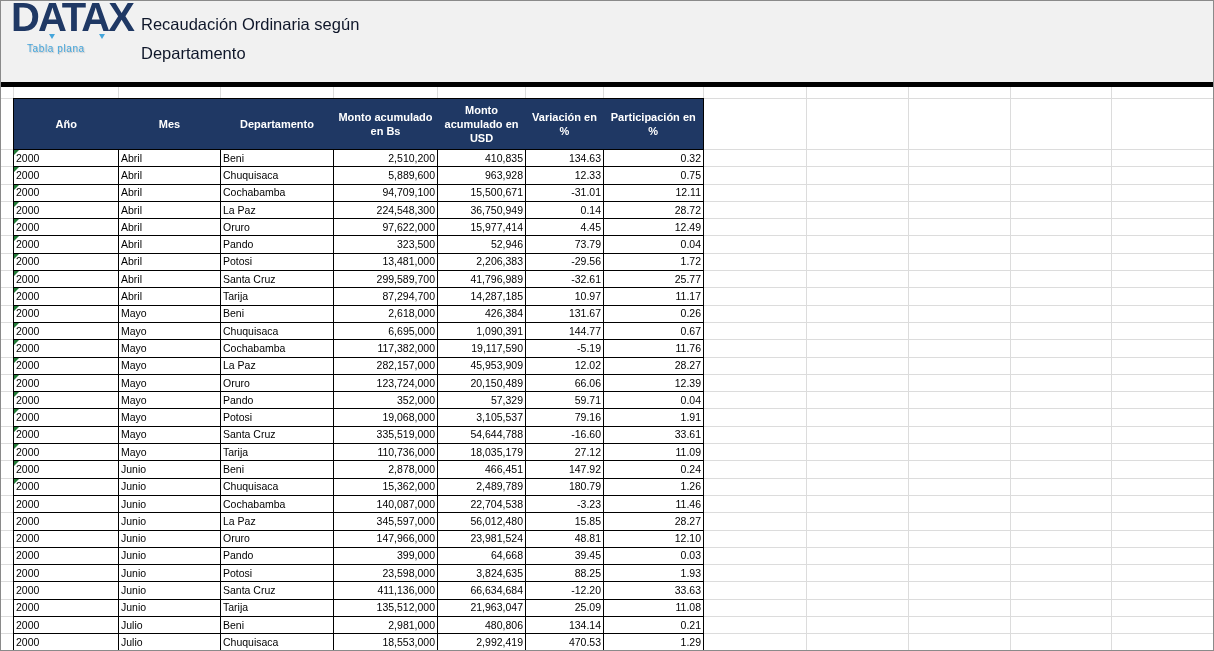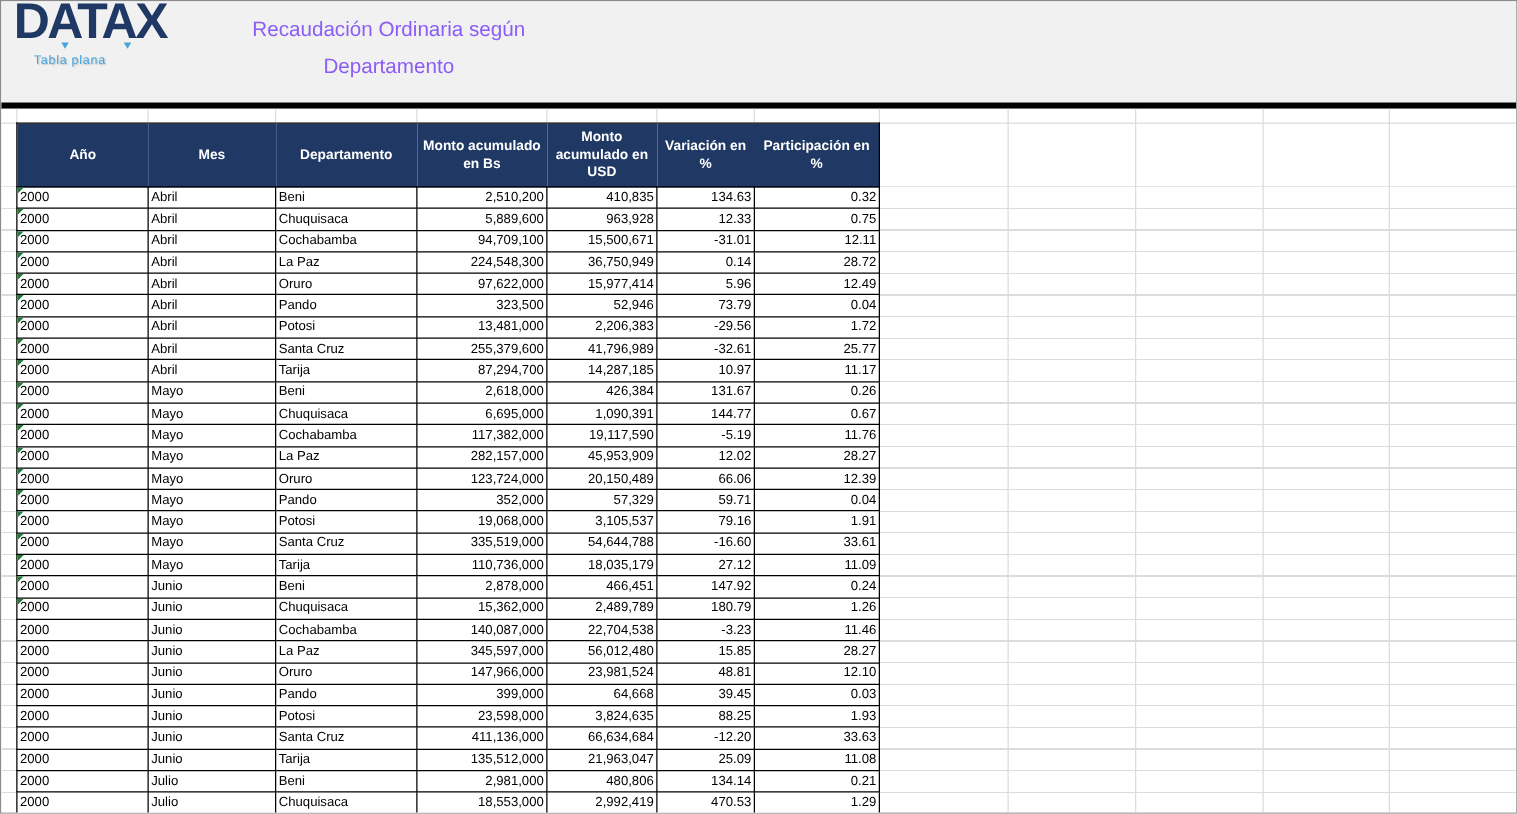--- a/index.html
+++ b/index.html
@@ -17,22 +17,22 @@
   .band{position:absolute;left:0;top:0;width:100%;height:81px;background:var(--band-bg);}
   .logo{position:absolute;left:8px;top:0;width:150px;height:81px;}
   .logo-text{position:absolute;left:2px;top:-6px;font-size:40px;font-weight:bold;
     color:var(--brand-navy);letter-spacing:-2px;}
   .logo-mark{position:absolute;width:0;height:0;border-left:3px solid transparent;
     border-right:3px solid transparent;border-top:5px solid var(--brand-light-blue);}
   .mark-1{left:40px;top:33px;} .mark-2{left:90px;top:33px;}
   .logo-tagline{position:absolute;left:18px;top:42px;font-size:10px;
     color:var(--brand-light-blue);letter-spacing:.6px;
     text-shadow:1px 1px 1px rgba(120,120,120,.35);}
-  .title-block{position:absolute;left:140px;top:9px;width:340px;text-align:center;
-    font-size:16.5px;color:#8b5cf6;line-height:29px;}
+  .title-block{position:absolute;left:140px;top:9px;width:340px;
+    font-size:16.5px;color:#0f172a;line-height:29px;}
   .divider{position:absolute;left:0;top:81px;width:100%;height:5px;background:var(--divider-black);}
   
   .sheet{position:absolute;left:0;top:86px;width:100%;height:563px;background:#fff;}
   .vline{position:absolute;top:0;bottom:0;width:1px;background:var(--gridline);z-index:1;}
   .hline-top{position:absolute;left:0;top:11px;width:100%;height:1px;background:var(--gridline);z-index:1;}
   .hrows{position:absolute;left:0;top:62px;width:100%;height:502px;z-index:1;
     background-image:repeating-linear-gradient(to bottom,
       var(--gridline) 0,var(--gridline) 1px,transparent 1px,transparent 17.3px);}
   
   table.grid-table{position:absolute;left:12px;top:11px;width:690px;z-index:2;
@@ -142,21 +142,21 @@
             <td class="num"><span>36,750,949</span></td>
             <td class="num"><span>0.14</span></td>
             <td class="num"><span>28.72</span></td>
           </tr>
           <tr>
             <td class="txt"><span>2000</span><span class="flag"></span></td>
             <td class="txt"><span>Abril</span></td>
             <td class="txt"><span>Oruro</span></td>
             <td class="num"><span>97,622,000</span></td>
             <td class="num"><span>15,977,414</span></td>
-            <td class="num"><span>5.96</span></td>
+            <td class="num"><span>4.45</span></td>
             <td class="num"><span>12.49</span></td>
           </tr>
           <tr>
             <td class="txt"><span>2000</span><span class="flag"></span></td>
             <td class="txt"><span>Abril</span></td>
             <td class="txt"><span>Pando</span></td>
             <td class="num"><span>323,500</span></td>
             <td class="num"><span>52,946</span></td>
             <td class="num"><span>73.79</span></td>
             <td class="num"><span>0.04</span></td>
@@ -167,21 +167,21 @@
             <td class="txt"><span>Potosi</span></td>
             <td class="num"><span>13,481,000</span></td>
             <td class="num"><span>2,206,383</span></td>
             <td class="num"><span>-29.56</span></td>
             <td class="num"><span>1.72</span></td>
           </tr>
           <tr>
             <td class="txt"><span>2000</span><span class="flag"></span></td>
             <td class="txt"><span>Abril</span></td>
             <td class="txt"><span>Santa Cruz</span></td>
-            <td class="num"><span>255,379,600</span></td>
+            <td class="num"><span>299,589,700</span></td>
             <td class="num"><span>41,796,989</span></td>
             <td class="num"><span>-32.61</span></td>
             <td class="num"><span>25.77</span></td>
           </tr>
           <tr>
             <td class="txt"><span>2000</span><span class="flag"></span></td>
             <td class="txt"><span>Abril</span></td>
             <td class="txt"><span>Tarija</span></td>
             <td class="num"><span>87,294,700</span></td>
             <td class="num"><span>14,287,185</span></td>

